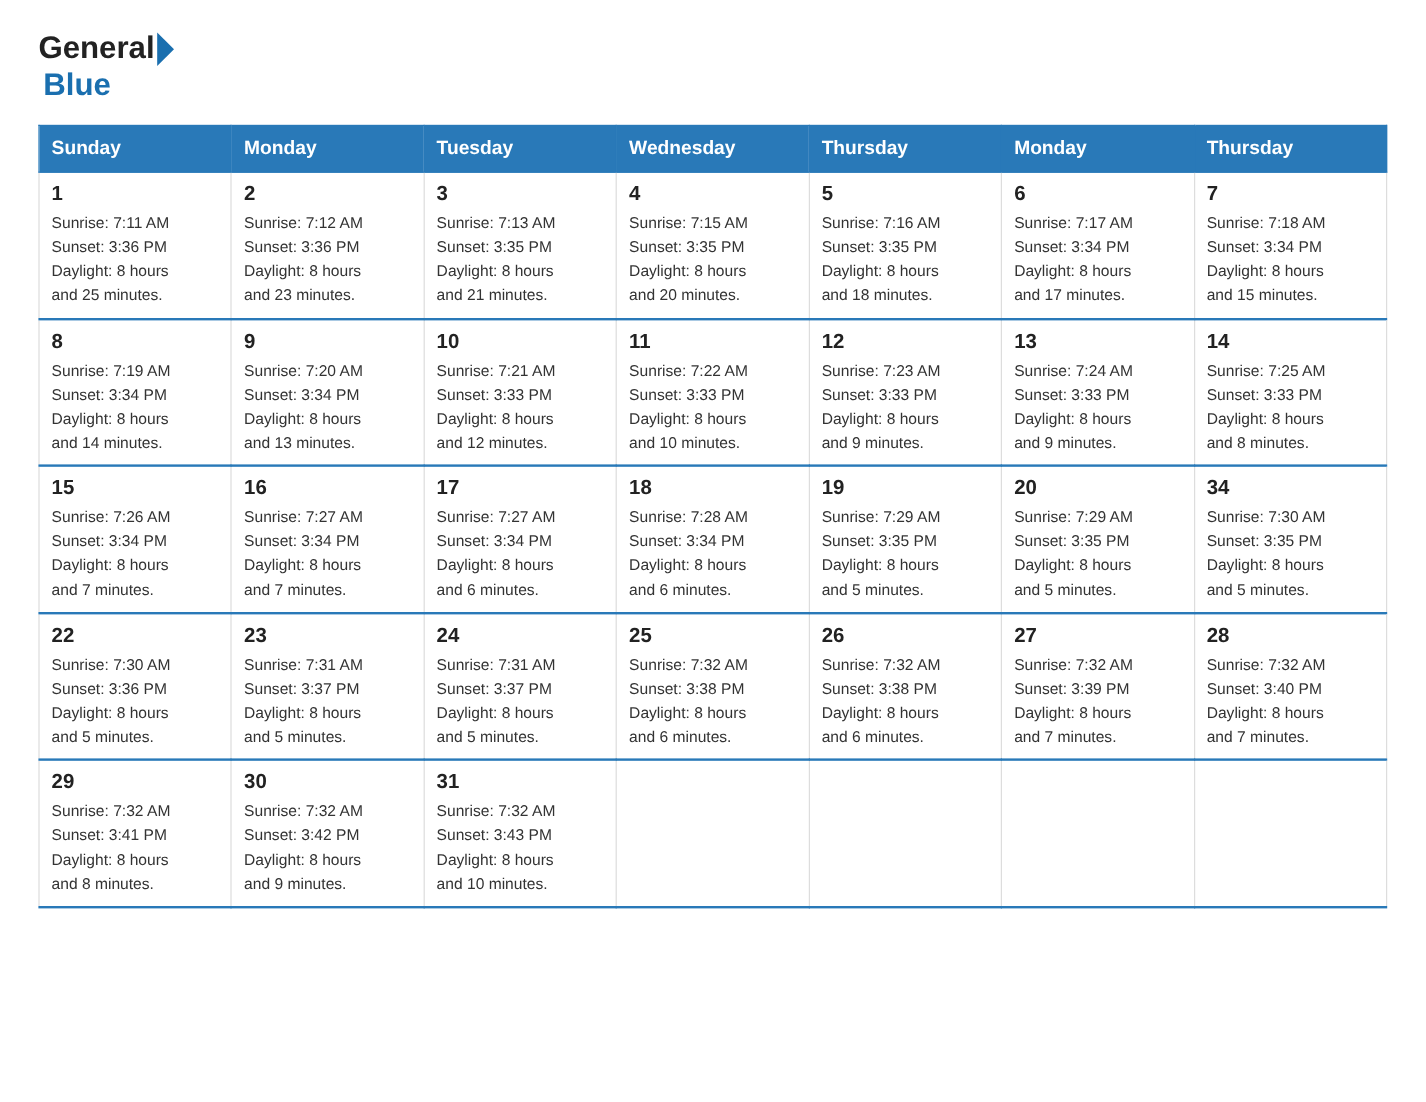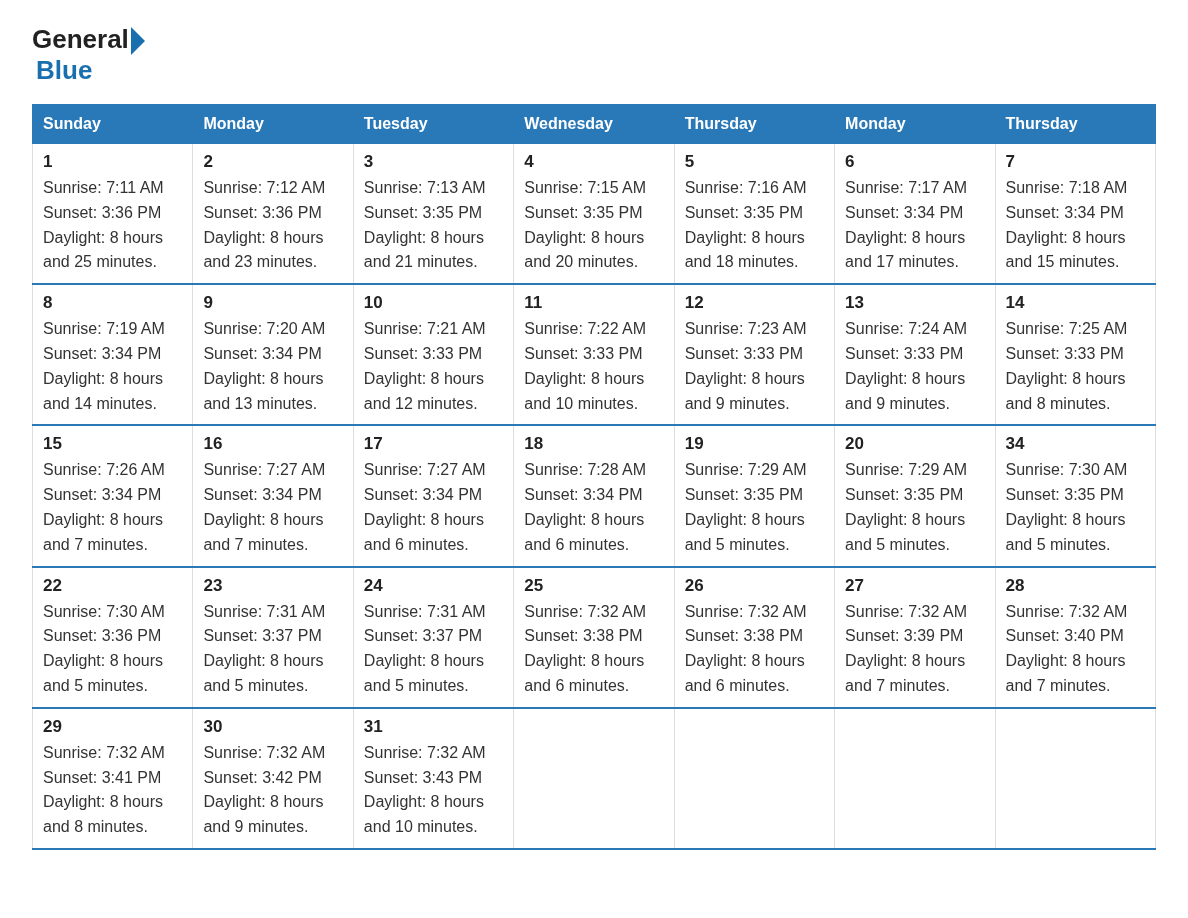--- a/index.html
+++ b/index.html
@@ -97,21 +97,21 @@
       border-right: 1px solid #ddd;
     }
     .day-num {
       font-size: 17px;
       font-weight: bold;
       color: #222;
       margin-bottom: 4px;
       display: block;
     }
     .day-info {
-      font-size: 16px;
+      font-size: 13px;
       color: #333;
       line-height: 1.55;
     }
     tbody tr:last-child {
       border-bottom: 2px solid #2979b8;
       padding-left: 20px;
     }
     .empty-cell {
       background: #fff;
     }

